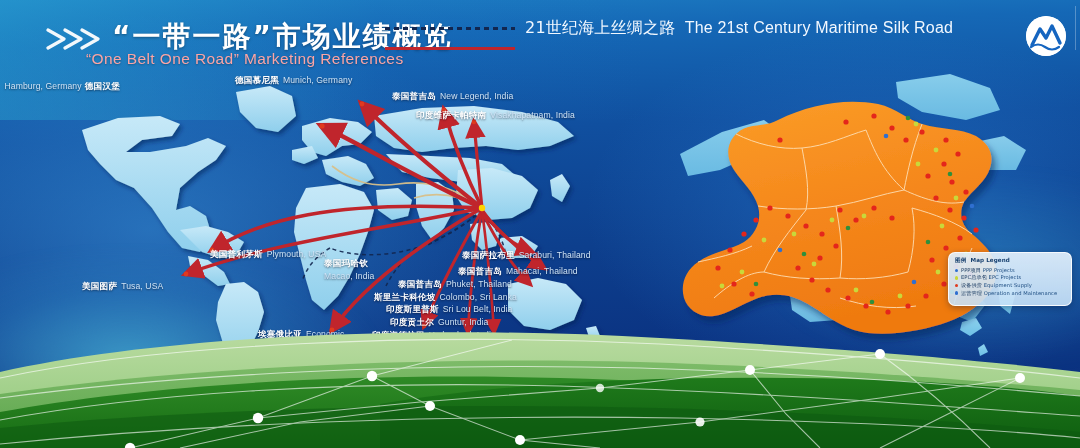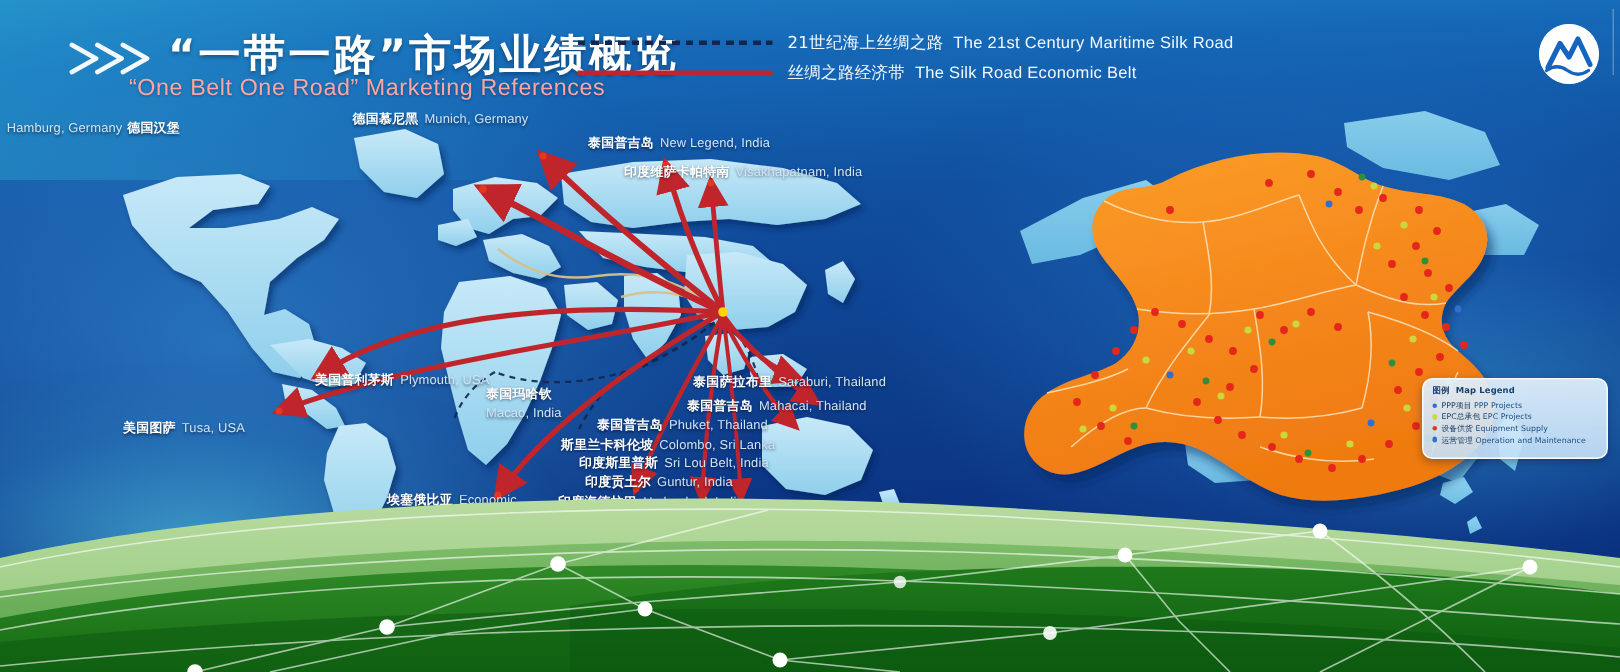--- a/index.html
+++ b/index.html
@@ -52,21 +52,21 @@
 
   
   .top-legend{ position:absolute; left:385px; top:18px; width:440px; }
   .tl-row{ display:flex; align-items:center; height:20px; }
   .tl-line{ width:130px; height:10px; margin-right:10px; position:relative; flex:0 0 130px; }
   .tl-dash{
     position:absolute; left:0; top:3.5px; width:130px; height:3.5px;
     background:repeating-linear-gradient(90deg,#12264f 0 5px, rgba(0,0,0,0) 5px 9px);
   }
   .tl-solid{ position:absolute; left:0; top:3.5px; width:130px; height:3px; background:#c0252c; }
-  .tl-txt{ font-size:11px; color:#f2f8ff; white-space:nowrap; letter-spacing:.2px;
+  .tl-txt{ font-size:16px; color:#f2f8ff; white-space:nowrap; letter-spacing:.2px;
     font-family:"DejaVu Sans","Liberation Sans",sans-serif; }
   .tl-txt .en{ font-family:"Liberation Sans",sans-serif; }
 
   
   .logo{ position:absolute; right:14px; top:14px; display:flex; align-items:center; height:44px; }
   .logo-mark{
     width:40px; height:40px; border-radius:50%; background:#fff;
     position:relative; flex:0 0 40px; overflow:hidden;
   }
   .logo-mark svg{ position:absolute; left:0; top:0; }
@@ -143,21 +143,20 @@
       <div class="tl-row">
         <span class="tl-line">
             <span class="tl-dash"></span>
           </span>
         <span class="tl-txt"><span>21世纪海上丝绸之路</span><span class="en">&nbsp; <span>The 21st Century Maritime Silk Road</span></span></span>
       </div>
       <div class="tl-row">
         <span class="tl-line">
             <span class="tl-solid"></span>
           </span>
-        <span class="tl-txt"><span>丝绸之路经济带</span><span class="en">&nbsp; <span>The Silk Road Economic Belt</span></span></span>
       </div>
     </div>
 
     <div class="logo">
       <div class="logo-mark">
         <svg width="40" height="40" viewBox="0 0 40 40">
           <circle cx="20" cy="20" r="20" fill="#ffffff"></circle>
           <path d="M6 29 L14 13 L20 22 L26 10 L34 27" fill="none" stroke="#1565c0" stroke-width="3.4" stroke-linejoin="round" stroke-linecap="round"></path>
           <path d="M5 31 Q12 26 19 31 T33 31" fill="none" stroke="#1565c0" stroke-width="2.2" stroke-linecap="round"></path>
         </svg>

